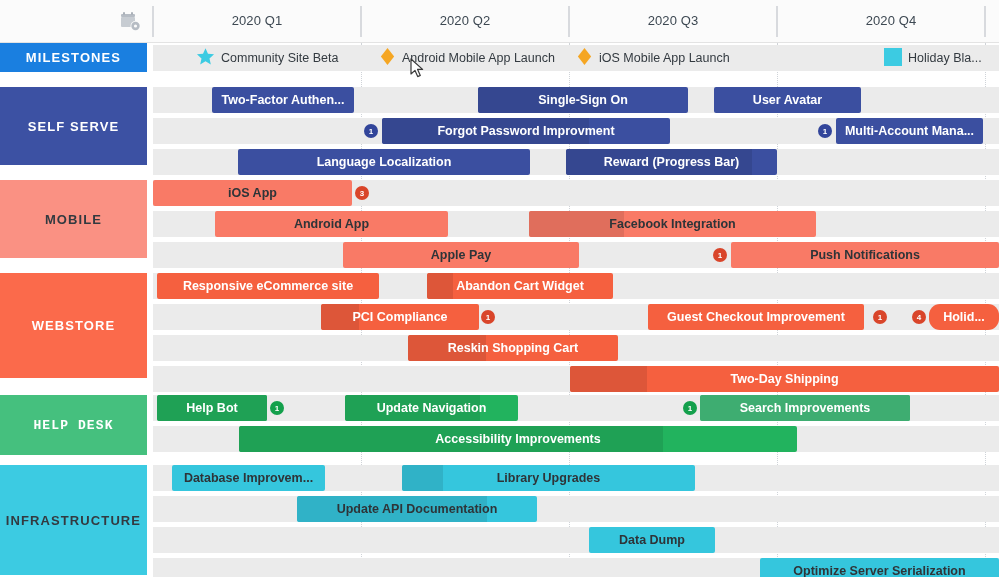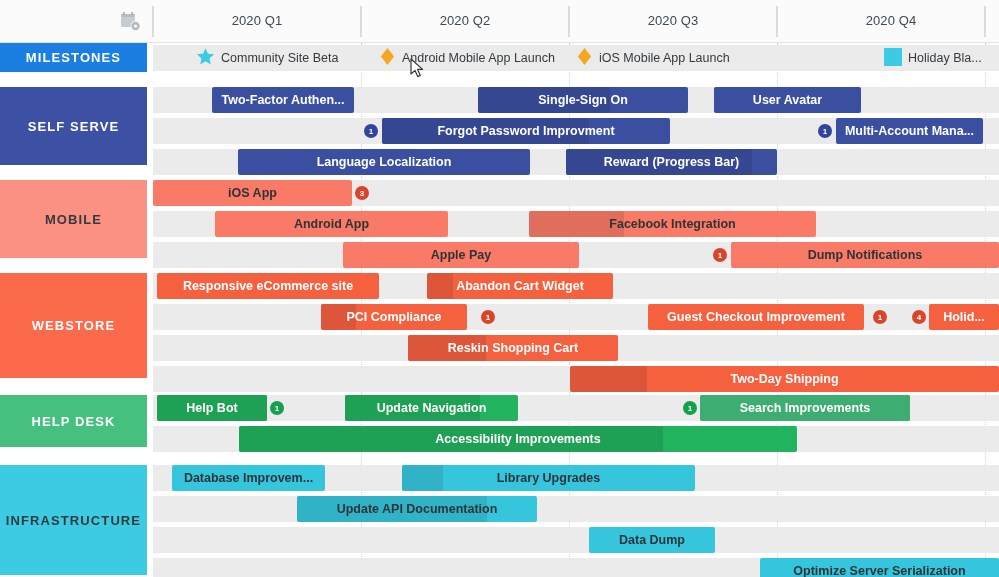--- a/index.html
+++ b/index.html
@@ -211,45 +211,45 @@
       </div>
       <div class="bar" style="left: 529px; width: 287px; top: 211px; background: rgb(249, 122, 102);">
         <div class="bar-fill" style="width: 33%; background: rgb(224, 110, 92);"></div>
         <span class="bar-text" style="color: rgb(46, 52, 56);">Facebook Integration</span>
       </div>
       <div class="row-track" style="top: 242px;"></div>
       <div class="bar" style="left: 343px; width: 236px; top: 242px; background: rgb(249, 122, 102);">
         <span class="bar-text" style="color: rgb(46, 52, 56);">Apple Pay</span>
       </div>
       <div class="bar" style="left: 731px; width: 268px; top: 242px; background: rgb(249, 122, 102);">
-        <span class="bar-text" style="color: rgb(46, 52, 56);">Dump Notifications</span>
+        <span class="bar-text" style="color: rgb(46, 52, 56);">Push Notifications</span>
       </div>
       <div class="badge" style="left: 713px; top: 248px; background: rgb(217, 69, 42);">
         <span>1</span>
       </div>
       <div class="lane-label" style="top: 273px; height: 105px; background: rgb(251, 106, 75); color: rgb(255, 255, 255);">
         <span>WEBSTORE</span>
       </div>
       <div class="row-track" style="top: 273px;"></div>
       <div class="bar" style="left: 157px; width: 222px; top: 273px; background: rgb(245, 96, 63);">
         <span class="bar-text">Responsive eCommerce site</span>
       </div>
       <div class="bar" style="left: 427px; width: 186px; top: 273px; background: rgb(245, 96, 63);">
         <div class="bar-fill" style="width: 14%; background: rgb(221, 86, 57);"></div>
         <span class="bar-text">Abandon Cart Widget</span>
       </div>
       <div class="row-track" style="top: 304px;"></div>
-      <div class="bar" style="left: 321px; width: 146px; top: 304px; background: rgb(245, 96, 63);">
+      <div class="bar" style="left: 321px; width: 158px; top: 304px; background: rgb(245, 96, 63);">
         <div class="bar-fill" style="width: 24%; background: rgb(221, 86, 57);"></div>
         <span class="bar-text">PCI Compliance</span>
       </div>
       <div class="bar" style="left: 648px; width: 216px; top: 304px; background: rgb(245, 96, 63);">
         <span class="bar-text">Guest Checkout Improvement</span>
       </div>
-      <div class="bar" style="left: 929px; width: 70px; top: 304px; background: rgb(245, 96, 63);">
+      <div class="bar" style="left: 929px; width: 70px; top: 304px; background: rgb(245, 96, 63); border-radius: 11px;">
         <span class="bar-text">Holid...</span>
       </div>
       <div class="badge" style="left: 481px; top: 310px; background: rgb(217, 69, 42);">
         <span>1</span>
       </div>
       <div class="badge" style="left: 873px; top: 310px; background: rgb(217, 69, 42);">
         <span>1</span>
       </div>
       <div class="badge" style="left: 912px; top: 310px; background: rgb(217, 69, 42);">
         <span>4</span>
@@ -257,21 +257,21 @@
       <div class="row-track" style="top: 335px;"></div>
       <div class="bar" style="left: 408px; width: 210px; top: 335px; background: rgb(245, 96, 63);">
         <div class="bar-fill" style="width: 37%; background: rgb(221, 86, 57);"></div>
         <span class="bar-text">Reskin Shopping Cart</span>
       </div>
       <div class="row-track" style="top: 366px;"></div>
       <div class="bar" style="left: 570px; width: 429px; top: 366px; background: rgb(245, 96, 63);">
         <div class="bar-fill" style="width: 18%; background: rgb(221, 86, 57);"></div>
         <span class="bar-text">Two-Day Shipping</span>
       </div>
-      <div class="lane-label" style="top: 395px; height: 52px; background: rgb(69, 192, 126); color: rgb(255, 255, 255);">
+      <div class="lane-label" style="top: 395px; height: 60px; background: rgb(69, 192, 126); color: rgb(255, 255, 255); font-family: Liberation Mono, monospace;">
         <span>HELP DESK</span>
       </div>
       <div class="row-track" style="top: 395px;"></div>
       <div class="bar" style="left: 157px; width: 110px; top: 395px; background: rgb(34, 179, 94);">
         <div class="bar-fill" style="width: 100%; background: rgb(31, 161, 85);"></div>
         <span class="bar-text">Help Bot</span>
       </div>
       <div class="bar" style="left: 331px; width: 173px; top: 395px; background: rgb(34, 179, 94); margin-left: 14px;">
         <div class="bar-fill" style="width: 78%; background: rgb(31, 161, 85);"></div>
         <span class="bar-text">Update Navigation</span>

